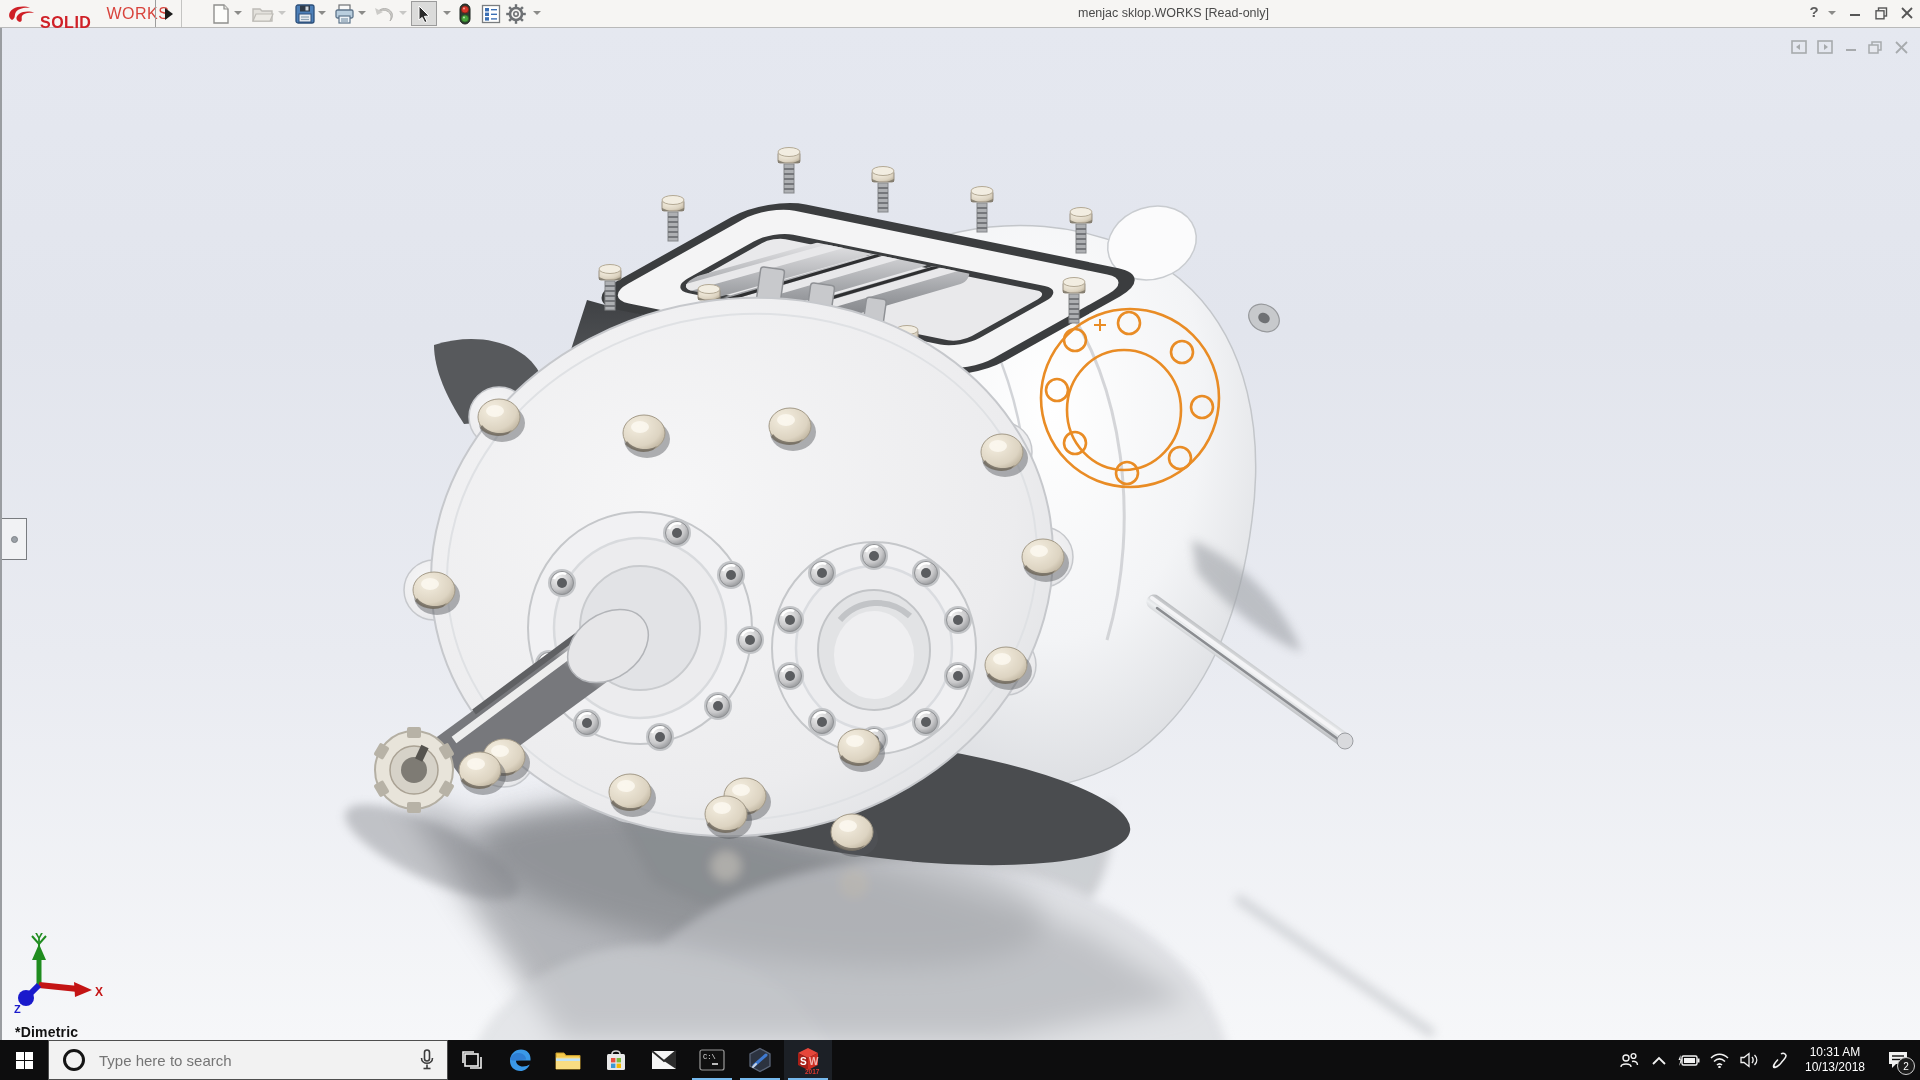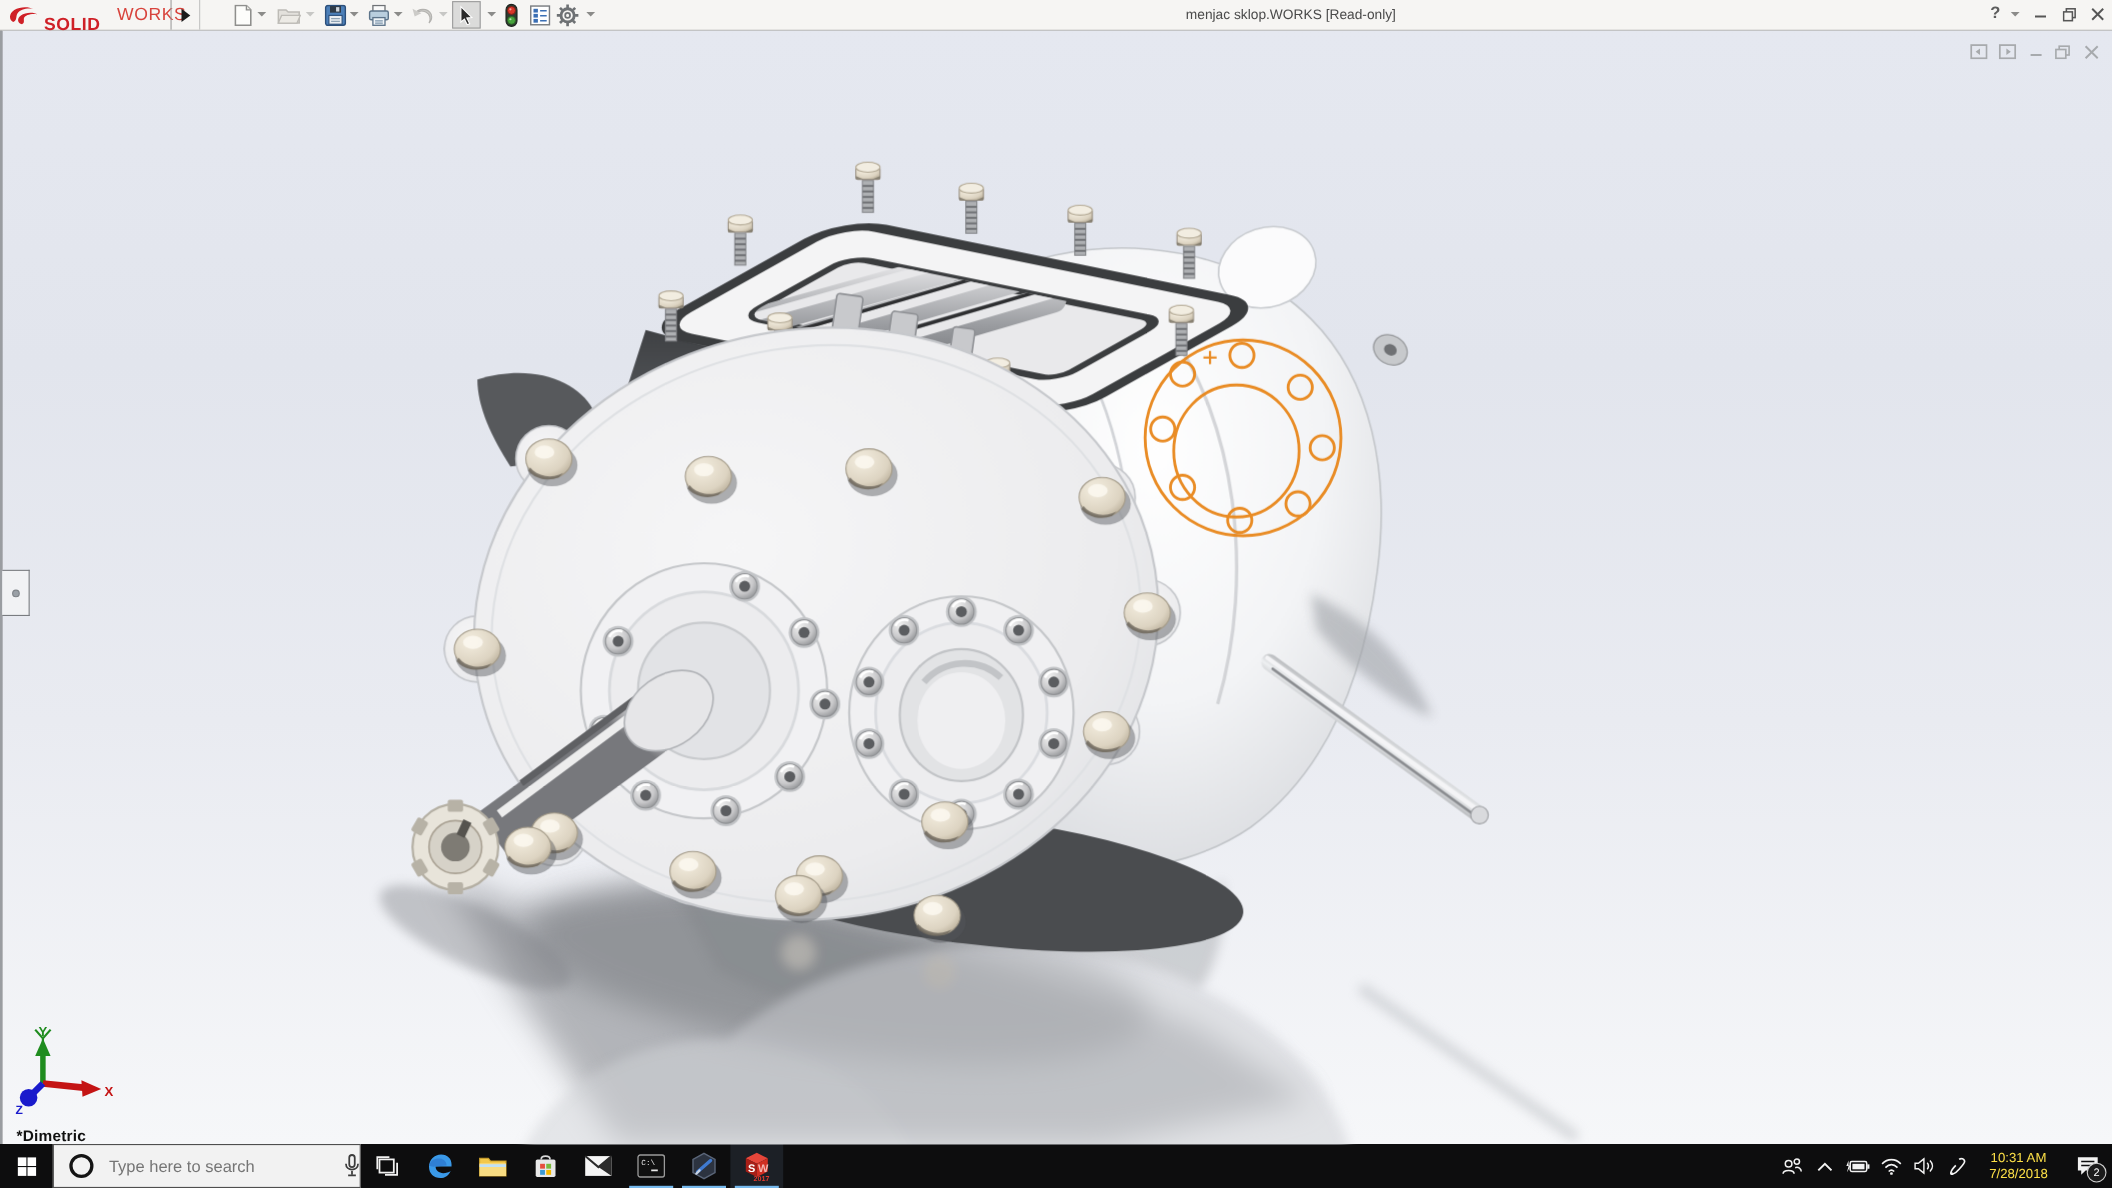--- a/index.html
+++ b/index.html
@@ -25,29 +25,29 @@
   #viewport{left:0;top:28px;width:1920px;height:1012px;
     background:linear-gradient(180deg,#e5e8f0 0%,#e2e5ed 30%,#e9ebf1 62%,#f6f7f9 100%);
     border-left:2px solid #9a9da1;box-sizing:border-box;}
   .docbtn{top:10px;width:22px;height:18px;display:flex;align-items:center;justify-content:center;color:#a7aaad;}
   #fm-tab{left:0px;top:490px;width:24px;height:40px;background:#f1f2f4;border:1px solid #797c80;border-left:none;}
   #fm-tab .dot{position:absolute;left:9px;top:17px;width:5px;height:5px;border-radius:50%;background:#9aa0a6;border:1px solid #7d8287;}
   #orient-label{left:13px;top:996px;font-size:14px;font-weight:bold;color:#111;letter-spacing:.2px;}
   
   #taskbar{left:0;top:1040px;width:1920px;height:40px;background:#0d0d0e;display:flex;align-items:stretch;}
   #start-btn{width:48px;display:flex;align-items:center;justify-content:center;}
-  #search-box{width:280px;background:#f2f2f2;border:1px solid #4e4e4e;box-sizing:border-box;display:flex;align-items:center;}
+  #search-box{width:400px;background:#f2f2f2;border:1px solid #4e4e4e;box-sizing:border-box;display:flex;align-items:center;}
   #cortana-ring{width:22px;height:22px;border-radius:50%;border:3px solid #141414;box-sizing:border-box;margin-left:14px;flex:none;}
   #search-input{flex:1;border:none;background:transparent;outline:none;font-size:15px;color:#3a3a3a;margin-left:12px;font-family:"Liberation Sans",sans-serif;}
   .slot{width:48px;position:relative;display:flex;align-items:center;justify-content:center;}
   .slot.active{background:#1c2026;}
   .runline{position:absolute;left:4px;bottom:0;width:40px;height:2px;background:#76b9ed;}
   #tray{margin-left:auto;display:flex;align-items:center;}
   .tray-ic{width:30px;height:40px;display:flex;align-items:center;justify-content:center;color:#fff;}
-  #clock{width:74px;color:#fde047;font-size:12px;text-align:center;line-height:15px;margin:0 4px;}
+  #clock{width:74px;color:#ffffff;font-size:12px;text-align:center;line-height:15px;margin:0 4px;}
   #action-center{width:44px;height:40px;display:flex;align-items:center;justify-content:center;position:relative;color:#fff;}
   #ac-badge{position:absolute;right:5px;bottom:5px;width:16px;height:16px;border-radius:50%;background:#1b1b1b;border:1.5px solid #cfcfcf;color:#fff;font-size:10px;display:flex;align-items:center;justify-content:center;}
   svg{display:block;}
 </style>
 </head>
 <body>
 
 <div id="titlebar" class="abs">
   <div id="logo" class="abs">
     <svg width="34" height="22" viewBox="0 0 34 22">
@@ -618,21 +618,21 @@
       </svg>
     </div>
     <div class="tray-ic">
       <svg width="17" height="17" viewBox="0 0 17 17">
         <path d="M10,2 C12,0.5 14.5,1.5 15,3.5 C15.5,5.5 13,7 10,11 C8,13.5 6,15 4,15.5 C3,15.7 2.3,15 2.5,14 C3,12 4.5,10 7,7.5" fill="none" stroke="#f2f2f2" stroke-width="1.5"></path>
         <circle cx="3.2" cy="14.8" r="1.2" fill="#f2f2f2"></circle>
       </svg>
     </div>
     <div id="clock">
       <div>10:31 AM</div>
-      <div>7/28/2018</div>
+      <div>10/13/2018</div>
     </div>
     <div id="action-center">
       <svg width="20" height="18" viewBox="0 0 20 18">
         <path d="M1,1 L19,1 L19,13 L8,13 L4,17 L4,13 L1,13 Z" fill="#f2f2f2"></path>
         <line x1="4" y1="5" x2="16" y2="5" stroke="#0d0d0e" stroke-width="1.4"></line>
         <line x1="4" y1="8.5" x2="13" y2="8.5" stroke="#0d0d0e" stroke-width="1.4"></line>
       </svg>
       <div id="ac-badge">2</div>
     </div>
   </div>

